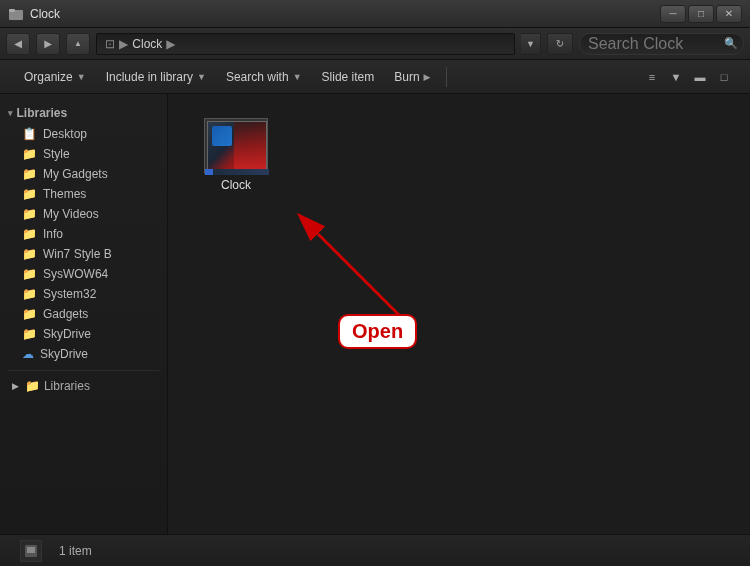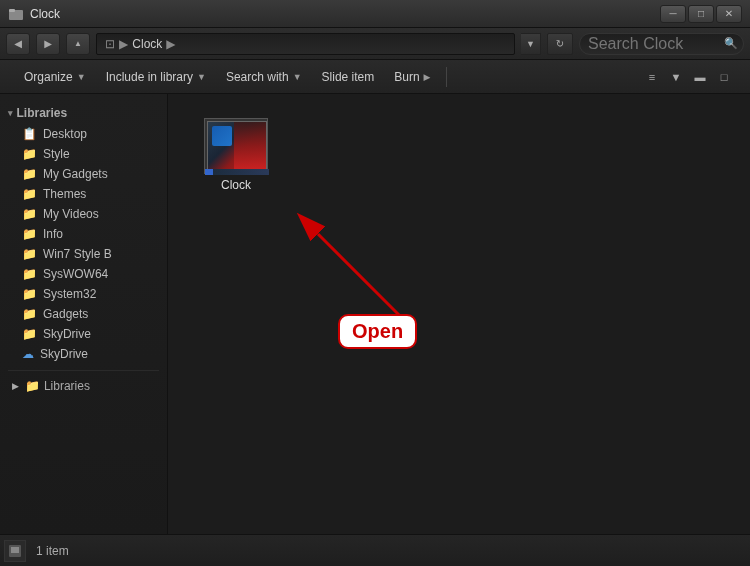--- a/index.html
+++ b/index.html
@@ -329,23 +329,23 @@
       padding: 4px 12px;
       border-radius: 10px;
     }
 
     
     .status-bar {
       background: linear-gradient(to bottom, #252525, #1e1e1e);
       height: 32px;
       display: flex;
       align-items: center;
-      padding: 0 4px;
+      padding: 0 20px;
       border-top: 1px solid #111;
-      gap: 10px;
+      gap: 17px;
     }
     .status-icon {
       width: 22px;
       height: 22px;
       background: #2a2a2a;
       border: 1px solid #333;
       display: flex;
       align-items: center;
       justify-content: center;
       color: #888;

